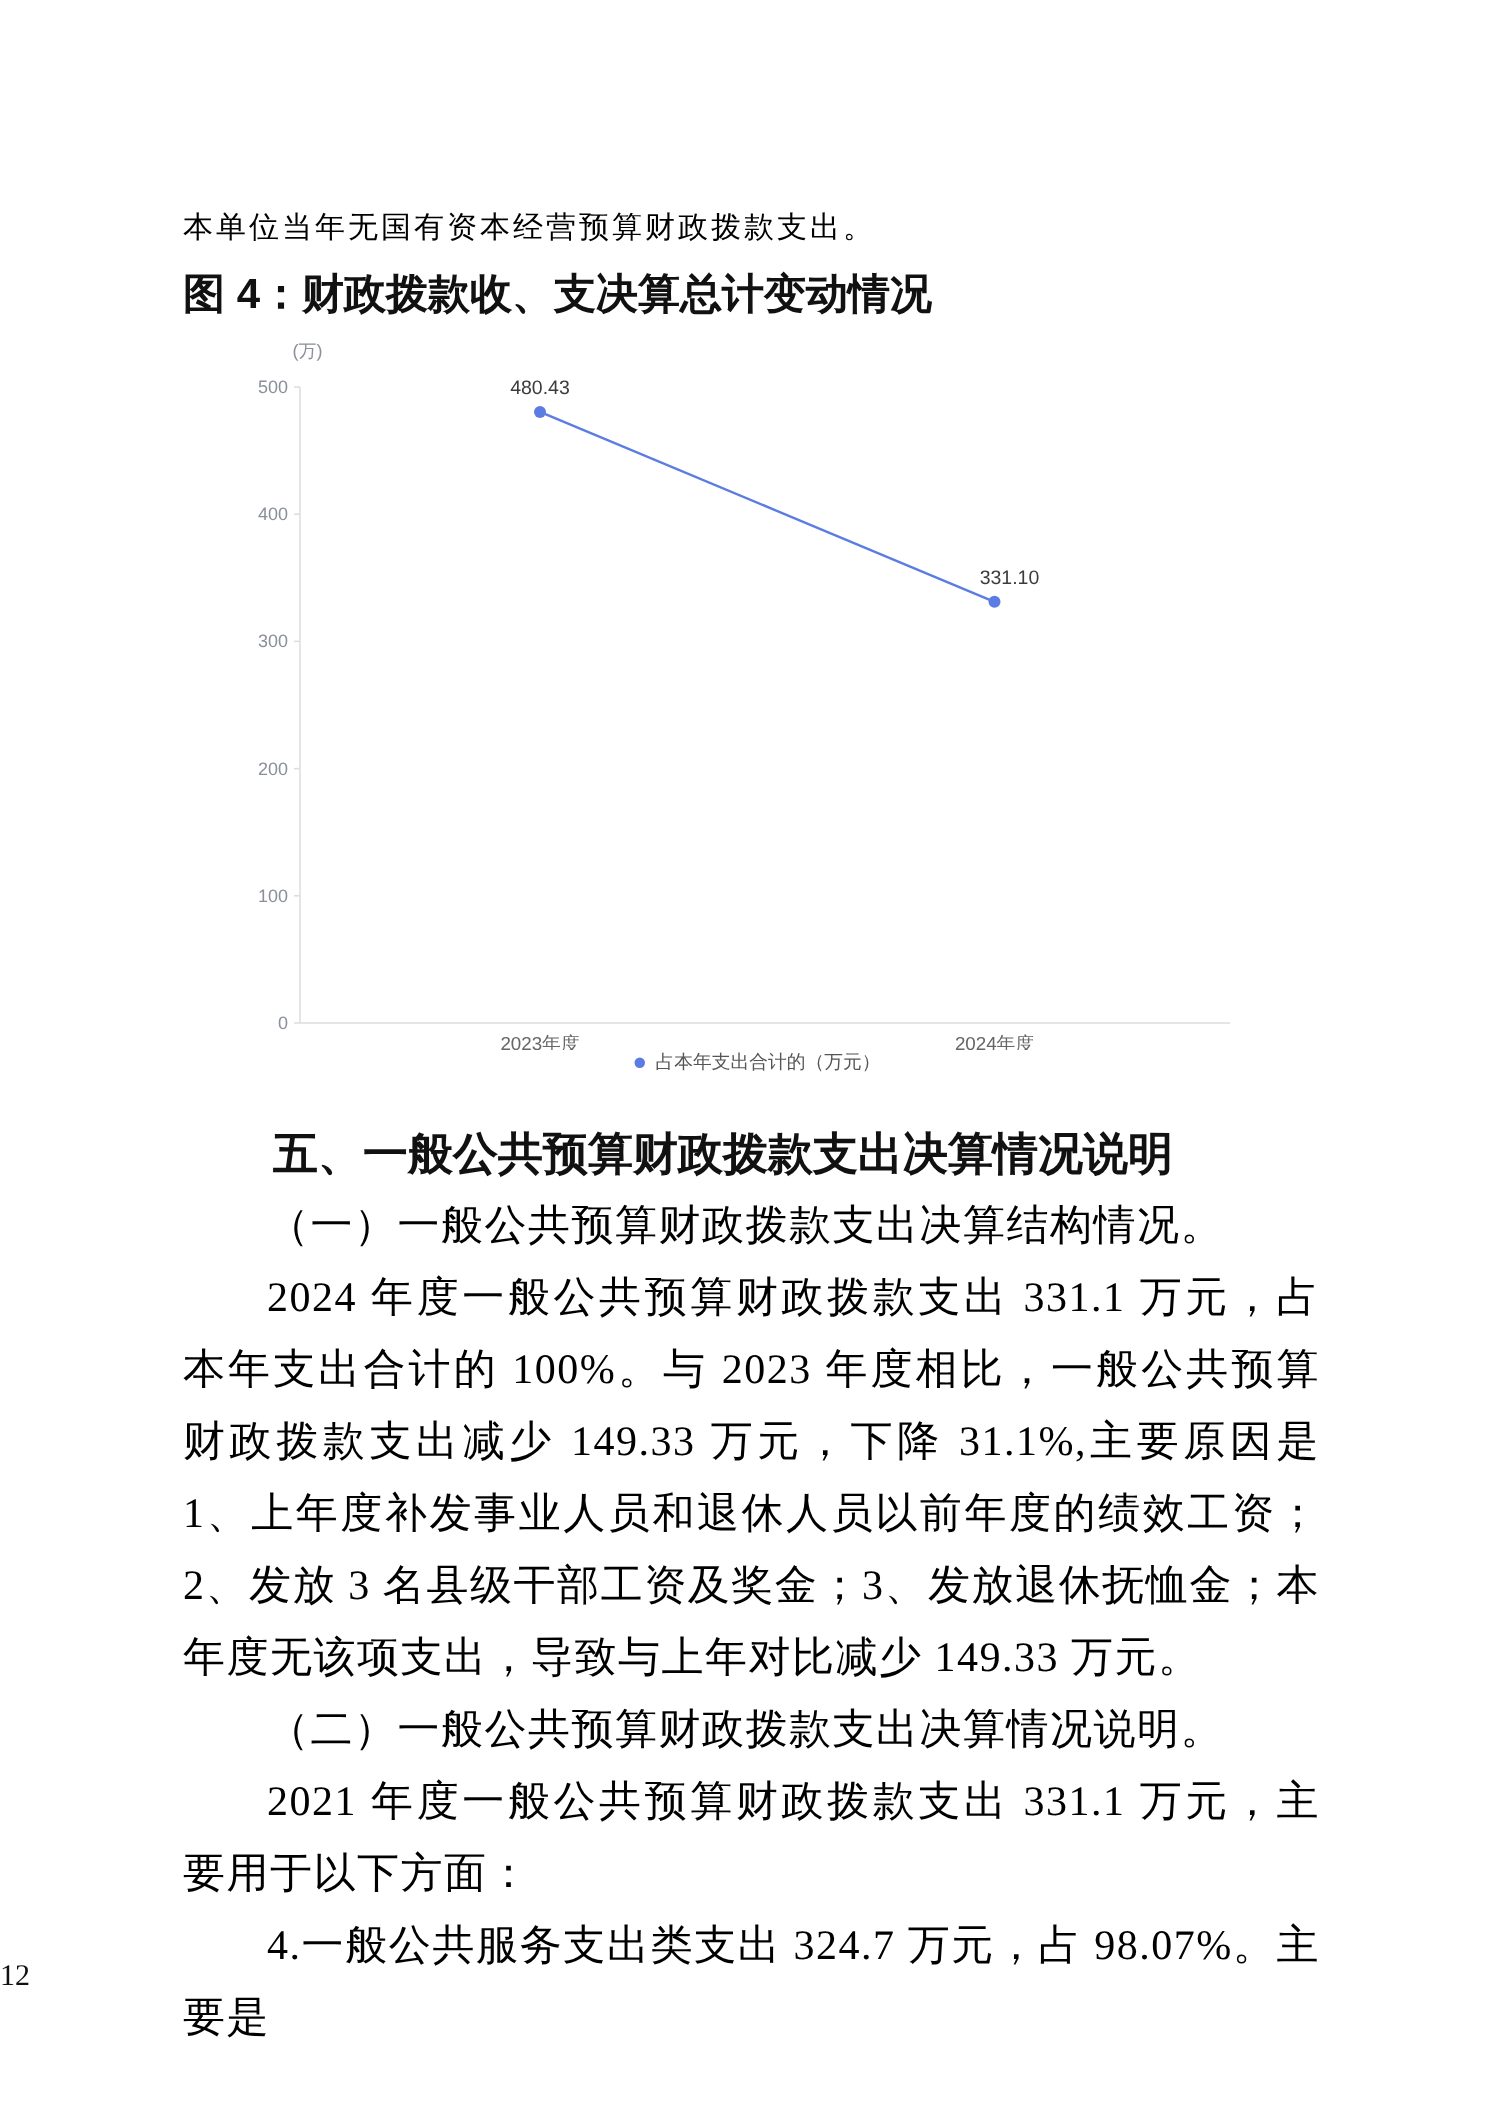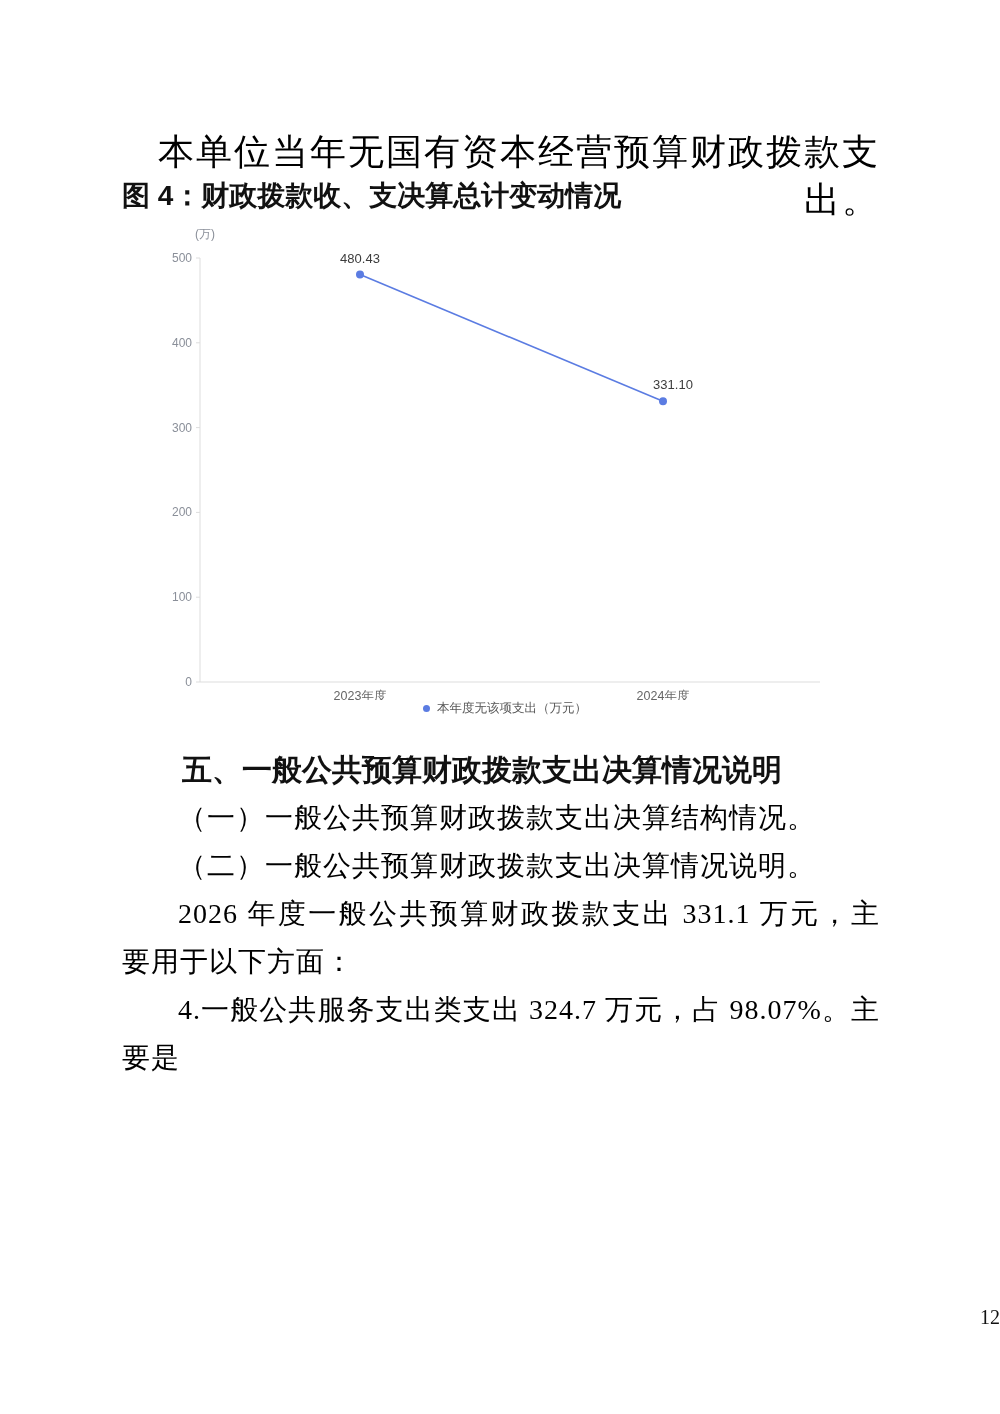--- a/index.html
+++ b/index.html
@@ -12,24 +12,23 @@
     background: #ffffff;
     overflow: hidden;
     font-family: "Liberation Serif", "DejaVu Serif", serif;
     color: #000000;
   }
   .intro-line {
     position: absolute;
     top: 128px;
     left: 122px;
     width: 758px;
-    font-size: 36px;
+    font-size: 20px;
     line-height: 48px;
     letter-spacing: 2px;
-    text-align: right;
   }
   .figure-title {
     position: absolute;
     top: 178px;
     left: 122px;
     width: 758px;
     font-family: "Liberation Sans", "DejaVu Sans", sans-serif;
     font-weight: bold;
     font-size: 28px;
     line-height: 36px;
@@ -85,21 +84,21 @@
   }
   .body-text p {
     text-indent: 2em;
     text-align: justify;
   }
   .page-number {
     position: absolute;
     top: 1306px;
     left: 0;
     width: 100%;
-    text-align: right;
+    text-align: left;
     font-size: 20px;
     color: #111111;
   }
 </style>
 </head>
 <body>
 
 <div class="page">
 
   <p class="intro-line">本单位当年无国有资本经营预算财政拨款支出。</p>
@@ -126,28 +125,29 @@
         <text x="200" y="478" text-anchor="middle" font-size="12.5" fill="#666666" font-family="&quot;Liberation Sans&quot;, &quot;DejaVu Sans&quot;, sans-serif">2023年度</text>
         <text x="503" y="478" text-anchor="middle" font-size="12.5" fill="#666666" font-family="&quot;Liberation Sans&quot;, &quot;DejaVu Sans&quot;, sans-serif">2024年度</text>
         <polyline points="200,52.59536000000003 503,179.22719999999998" fill="none" stroke="#5b7ce2" stroke-width="1.6"></polyline>
         <circle cx="200" cy="52.59536000000003" r="4" fill="#5b7ce2"></circle>
         <text x="200" y="40.59536000000003" text-anchor="middle" font-size="13" fill="#3c3c3c" font-family="&quot;Liberation Sans&quot;, &quot;DejaVu Sans&quot;, sans-serif">480.43</text>
         <circle cx="503" cy="179.22719999999998" r="4" fill="#5b7ce2"></circle>
         <text x="513" y="167.22719999999998" text-anchor="middle" font-size="13" fill="#3c3c3c" font-family="&quot;Liberation Sans&quot;, &quot;DejaVu Sans&quot;, sans-serif">331.10</text>
       </svg>
     <div class="chart-legend">
       <span class="legend-dot" style="background: rgb(91, 124, 226);"></span>
-      <span>本年度无该项支出（万元）</span>
+      <span>占本年支出合计的（万元）</span>
     </div>
   </div>
 
   <div class="section-heading">五、一般公共预算财政拨款支出决算情况说明</div>
 
   <div class="body-text">
     <p>（一）一般公共预算财政拨款支出决算结构情况。</p>
+    <p>2024 年度一般公共预算财政拨款支出 331.1 万元，占本年支出合计的 100%。与 2023 年度相比，一般公共预算财政拨款支出减少 149.33 万元，下降 31.1%,主要原因是 1、上年度补发事业人员和退休人员以前年度的绩效工资；2、发放 3 名县级干部工资及奖金；3、发放退休抚恤金；本年度无该项支出，导致与上年对比减少 149.33 万元。</p>
     <p>（二）一般公共预算财政拨款支出决算情况说明。</p>
-    <p>2026 年度一般公共预算财政拨款支出 331.1 万元，主要用于以下方面：</p>
+    <p>2021 年度一般公共预算财政拨款支出 331.1 万元，主要用于以下方面：</p>
     <p>4.一般公共服务支出类支出 324.7 万元，占 98.07%。主要是</p>
   </div>
 
   <div class="page-number">12</div>
 
 </div>
 
 </body></html>

